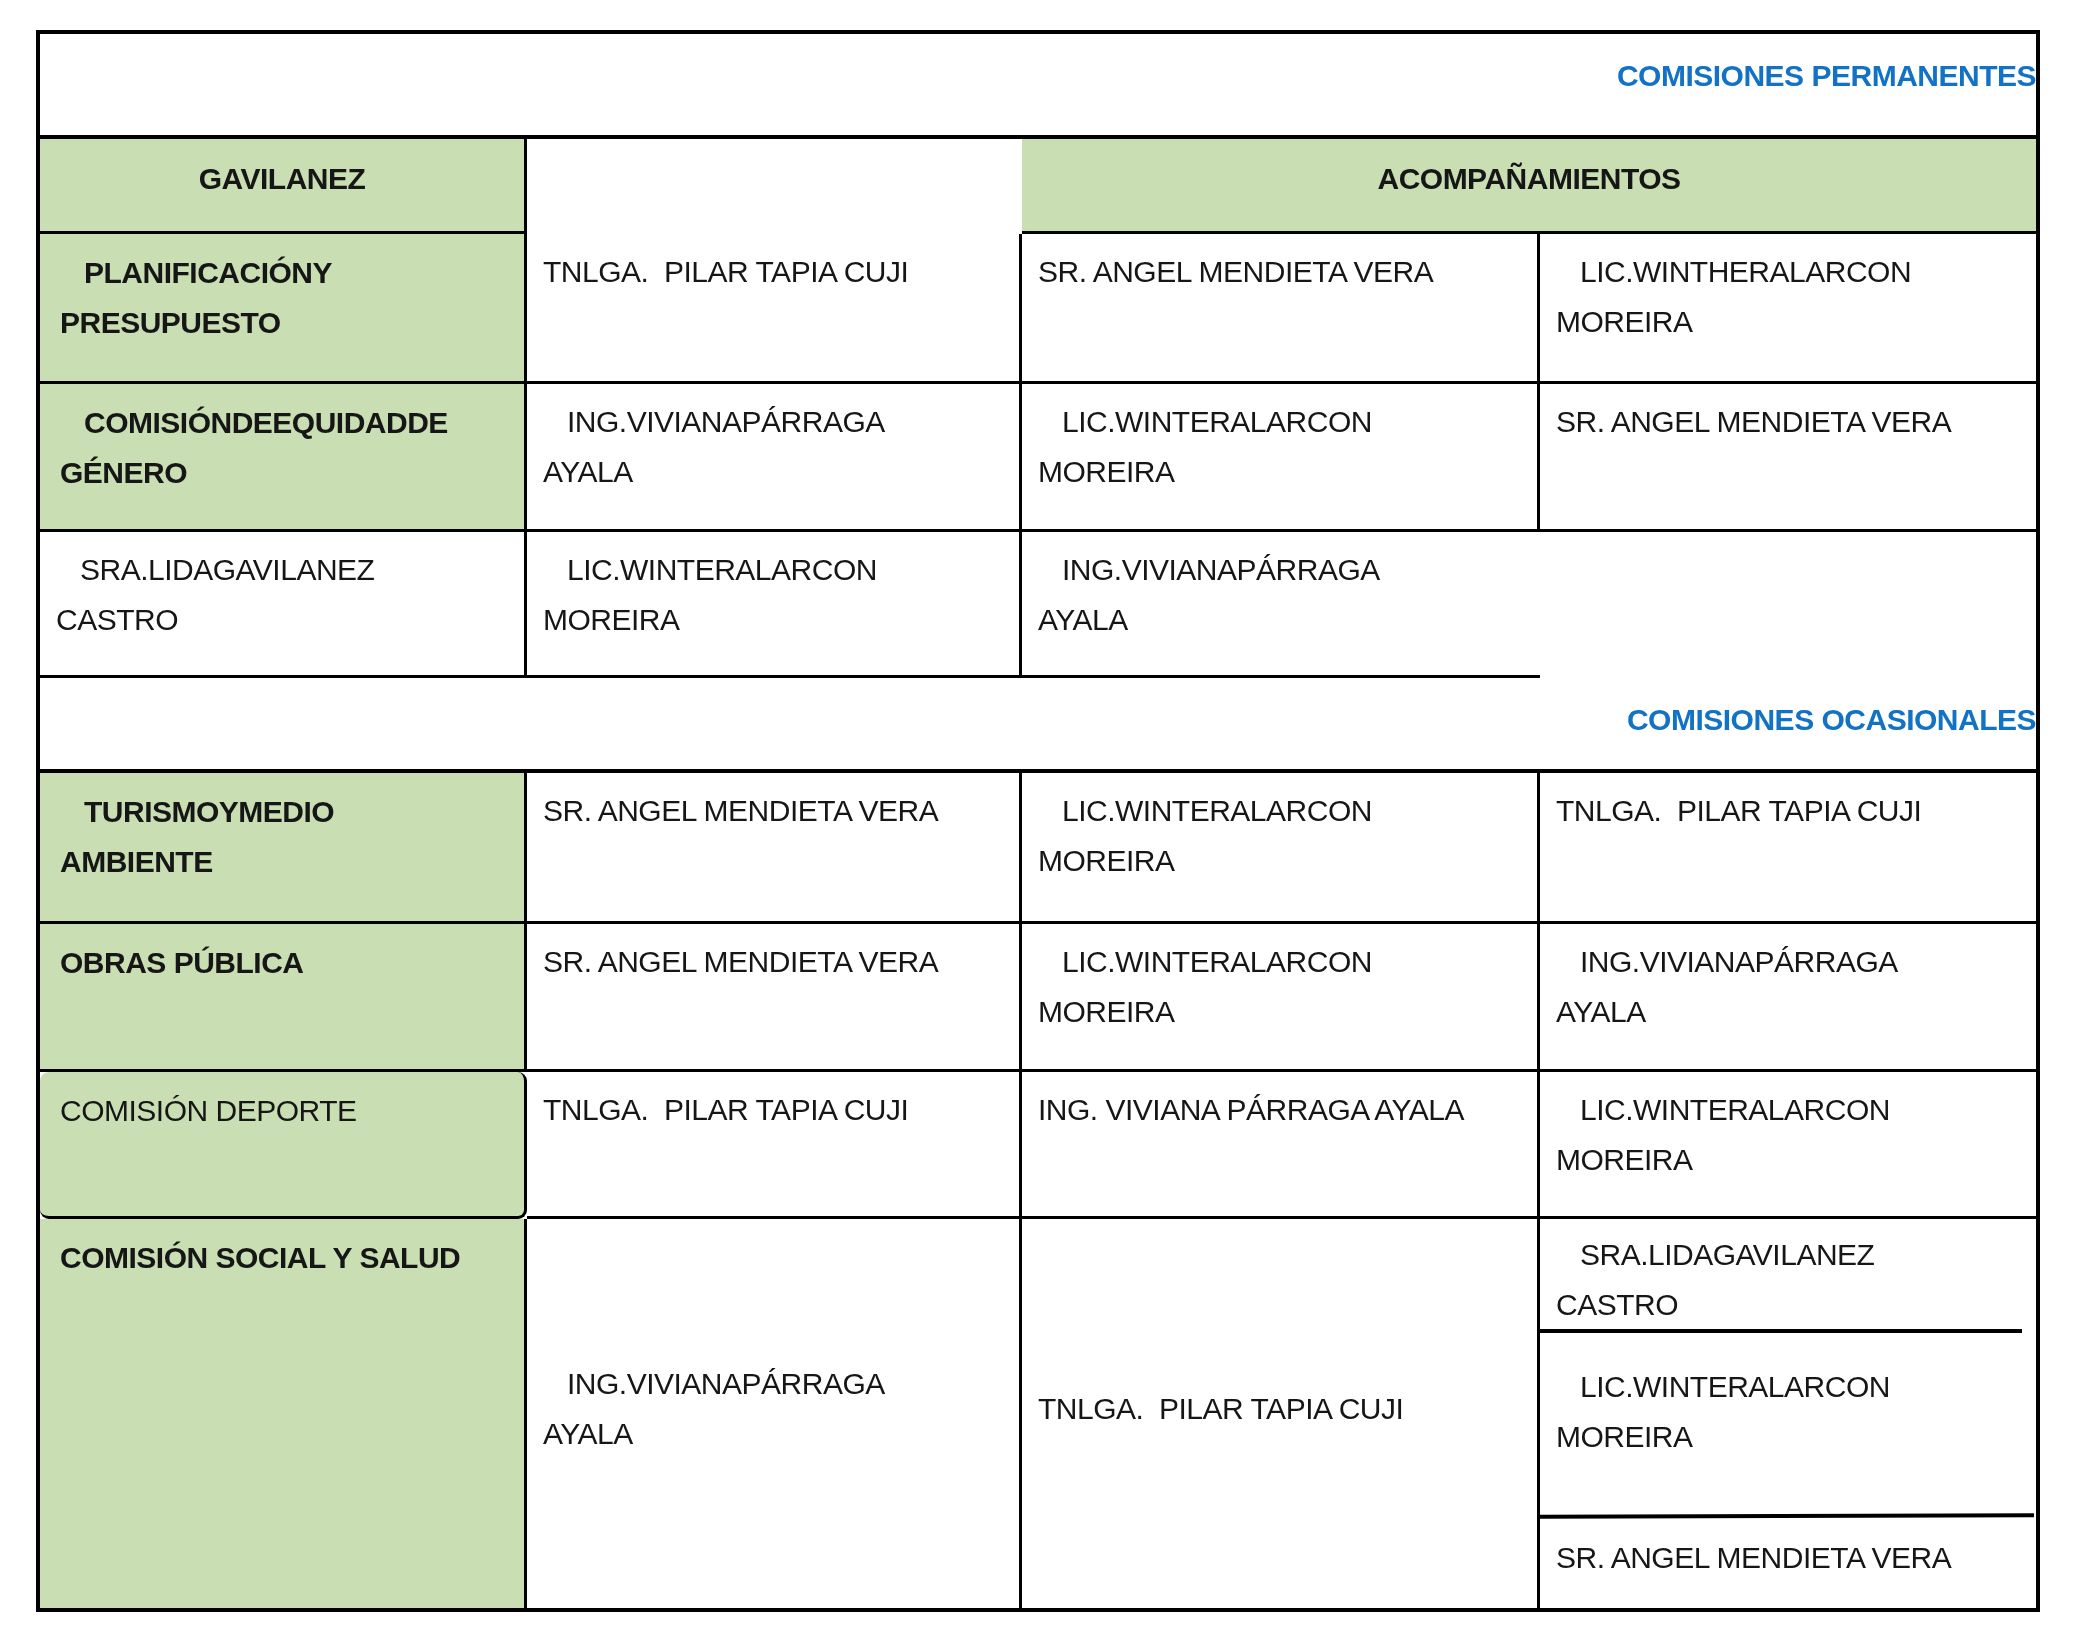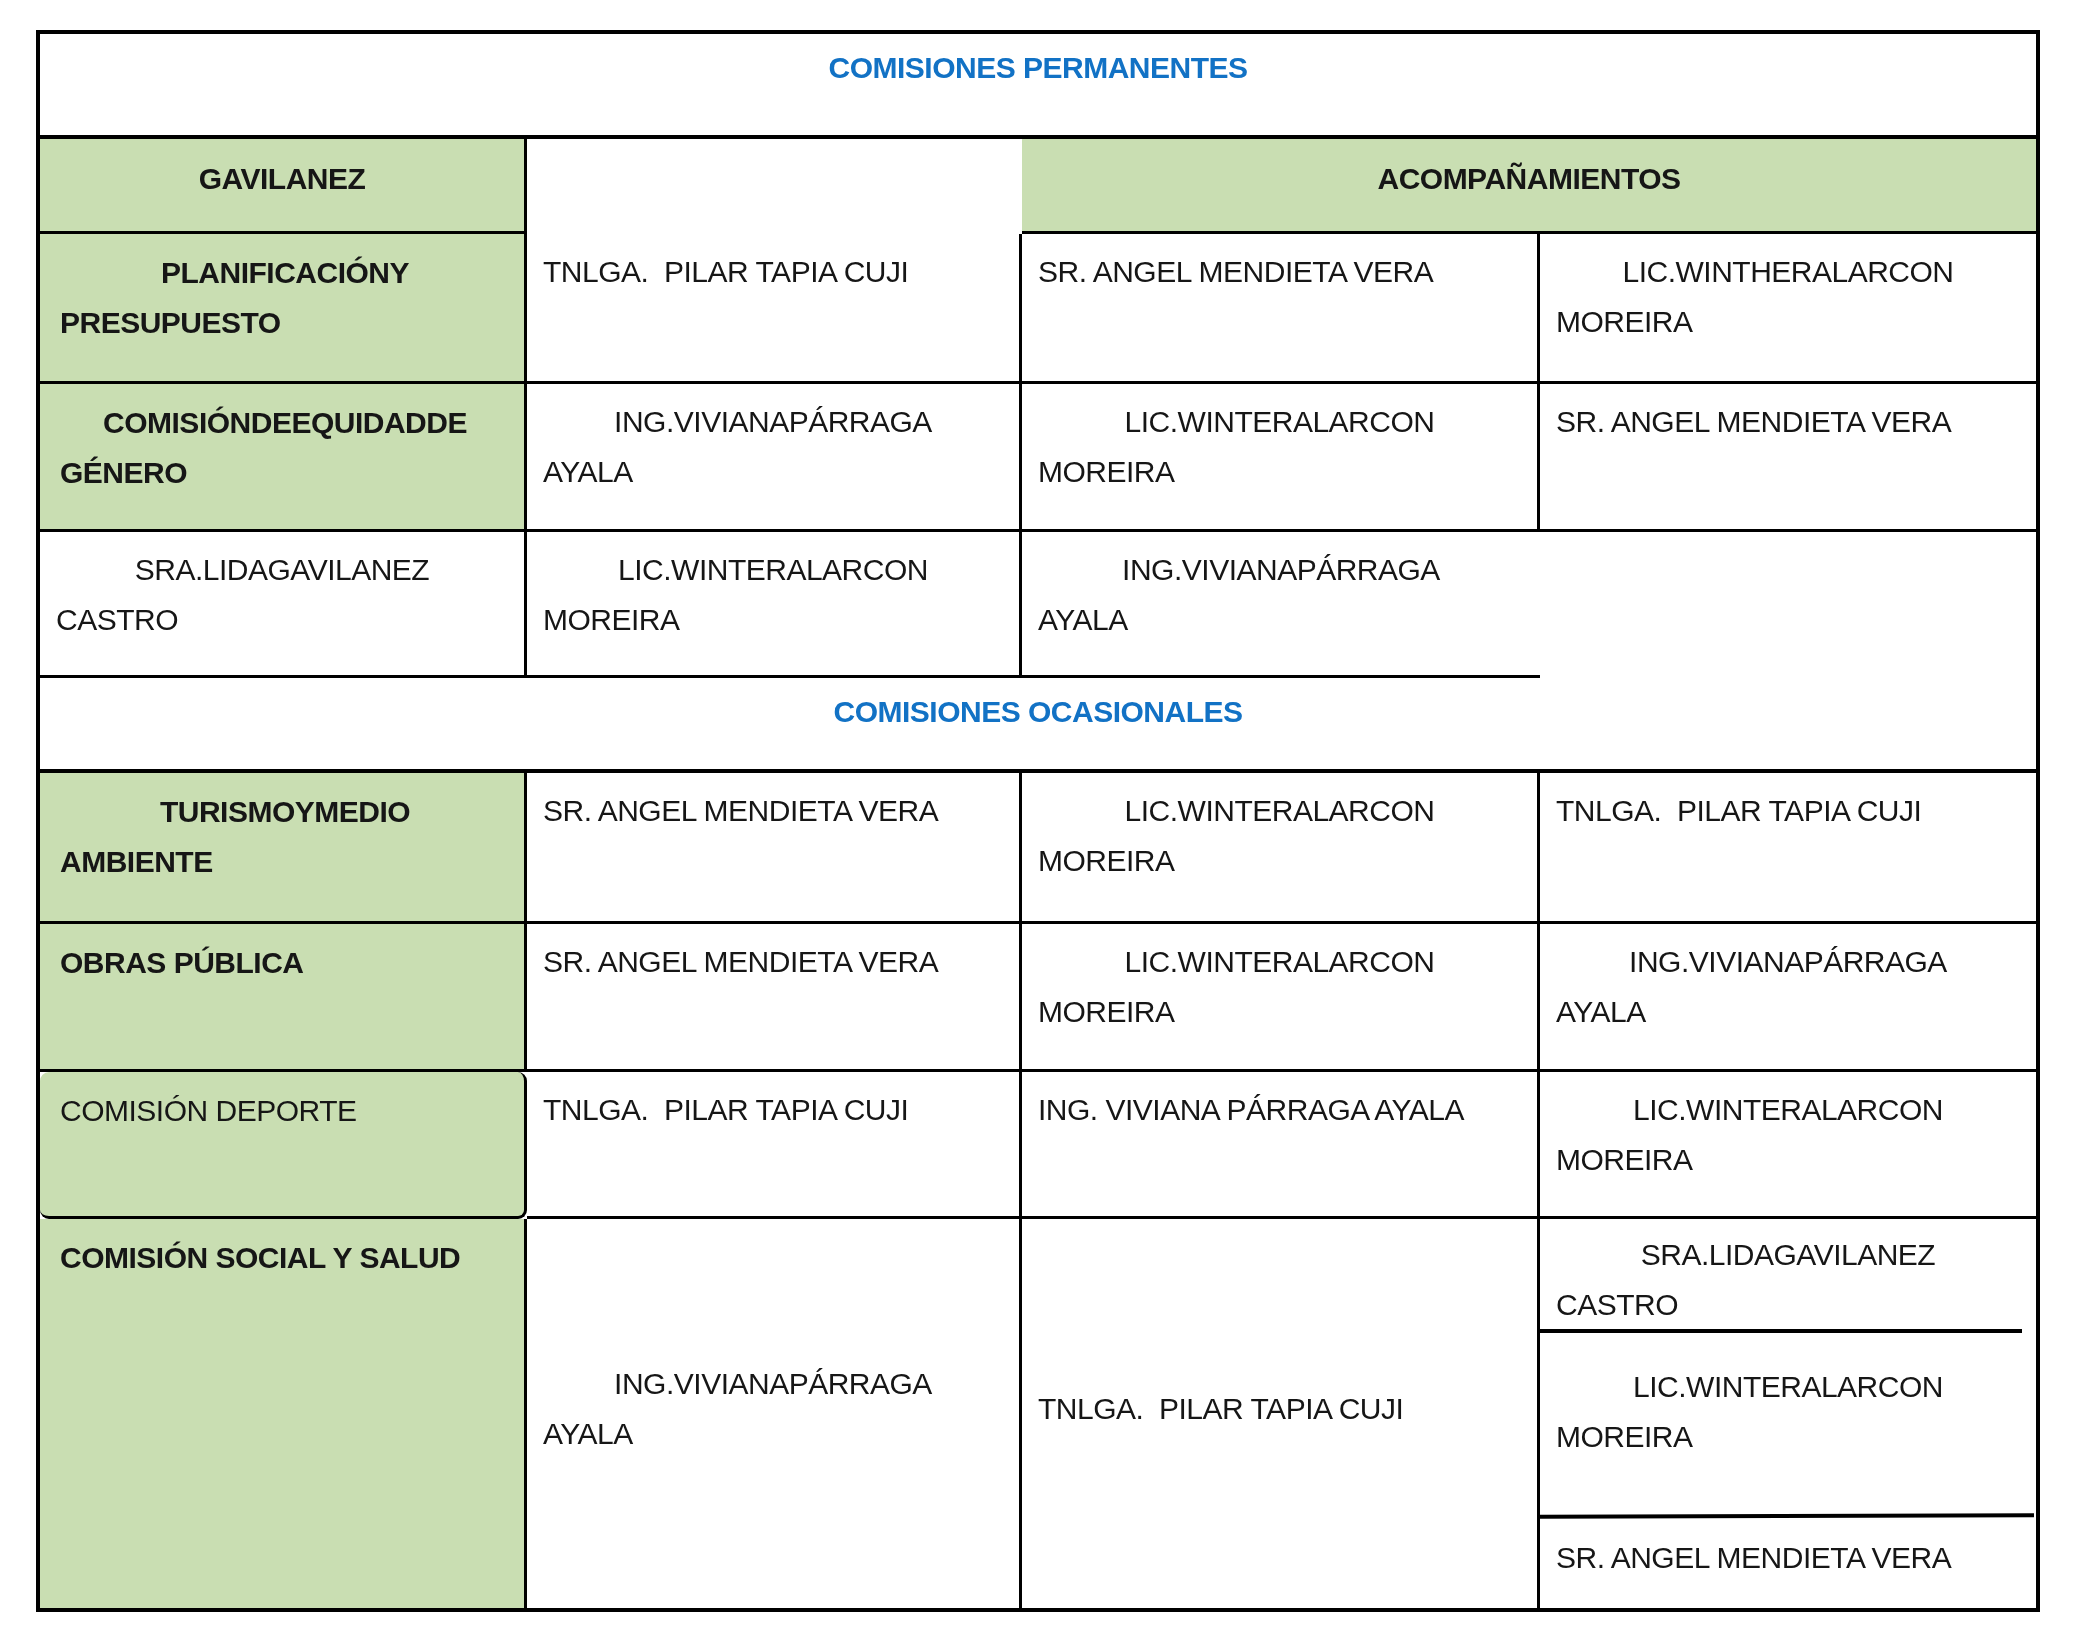--- a/index.html
+++ b/index.html
@@ -24,42 +24,42 @@
   }
   .cell{
     box-sizing:border-box;
     border-right:3px solid var(--border);
     border-bottom:3px solid var(--border);
     font-size:30px;line-height:50px;letter-spacing:-0.5px;
     overflow:hidden;
   }
   .full{
     grid-column:1/-1;border-right:none;border-bottom:4px solid var(--border);
-    text-align:center;font-weight:bold;color:var(--blue);
-    padding-top:9px;
+    text-align:right;font-weight:bold;color:var(--blue);
+    padding-top:17px;
   }
   .green{background:var(--green);}
   .head{font-weight:bold;text-align:center;padding-top:15px;}
   .span2{grid-column:3/5;border-right:none;}
   .label{font-weight:bold;padding:14px 14px 0 20px;}
   .label.regular{font-weight:normal;border-radius:9px;}
   .body{padding:13px 16px 0 16px;}
   .lastcol{border-right:none;}
   .nob{border-bottom:none;}
   .vcenter{display:flex;flex-direction:column;justify-content:center;padding-top:0;padding-bottom:10px;}
   .stack{position:relative;padding:0;}
   .sub{box-sizing:border-box;}
   .sub1{height:110px;padding:11px 16px 0 16px;}
   .sub2{height:185px;padding:33px 16px 0 16px;}
   .sub3{padding:19px 16px 0 16px;}
   .divider{position:absolute;height:4px;background:var(--border);}
   .d1{top:110px;left:-16px;right:14px;}
   .d2{top:295px;left:-2px;right:2px;transform:rotate(-0.18deg);}
   .ln{white-space:pre-wrap;}
-  .spread{display:flex;justify-content:center;white-space:normal;}
+  .spread{display:flex;justify-content:flex-start;white-space:normal;margin-left:24px;}
 </style>
 </head>
 <body>
 
 <div class="tbl">
 
   <div class="cell full">COMISIONES PERMANENTES</div>
 
   <div class="cell head green">GAVILANEZ</div>
   <div class="cell head green span2">ACOMPAÑAMIENTOS</div>

